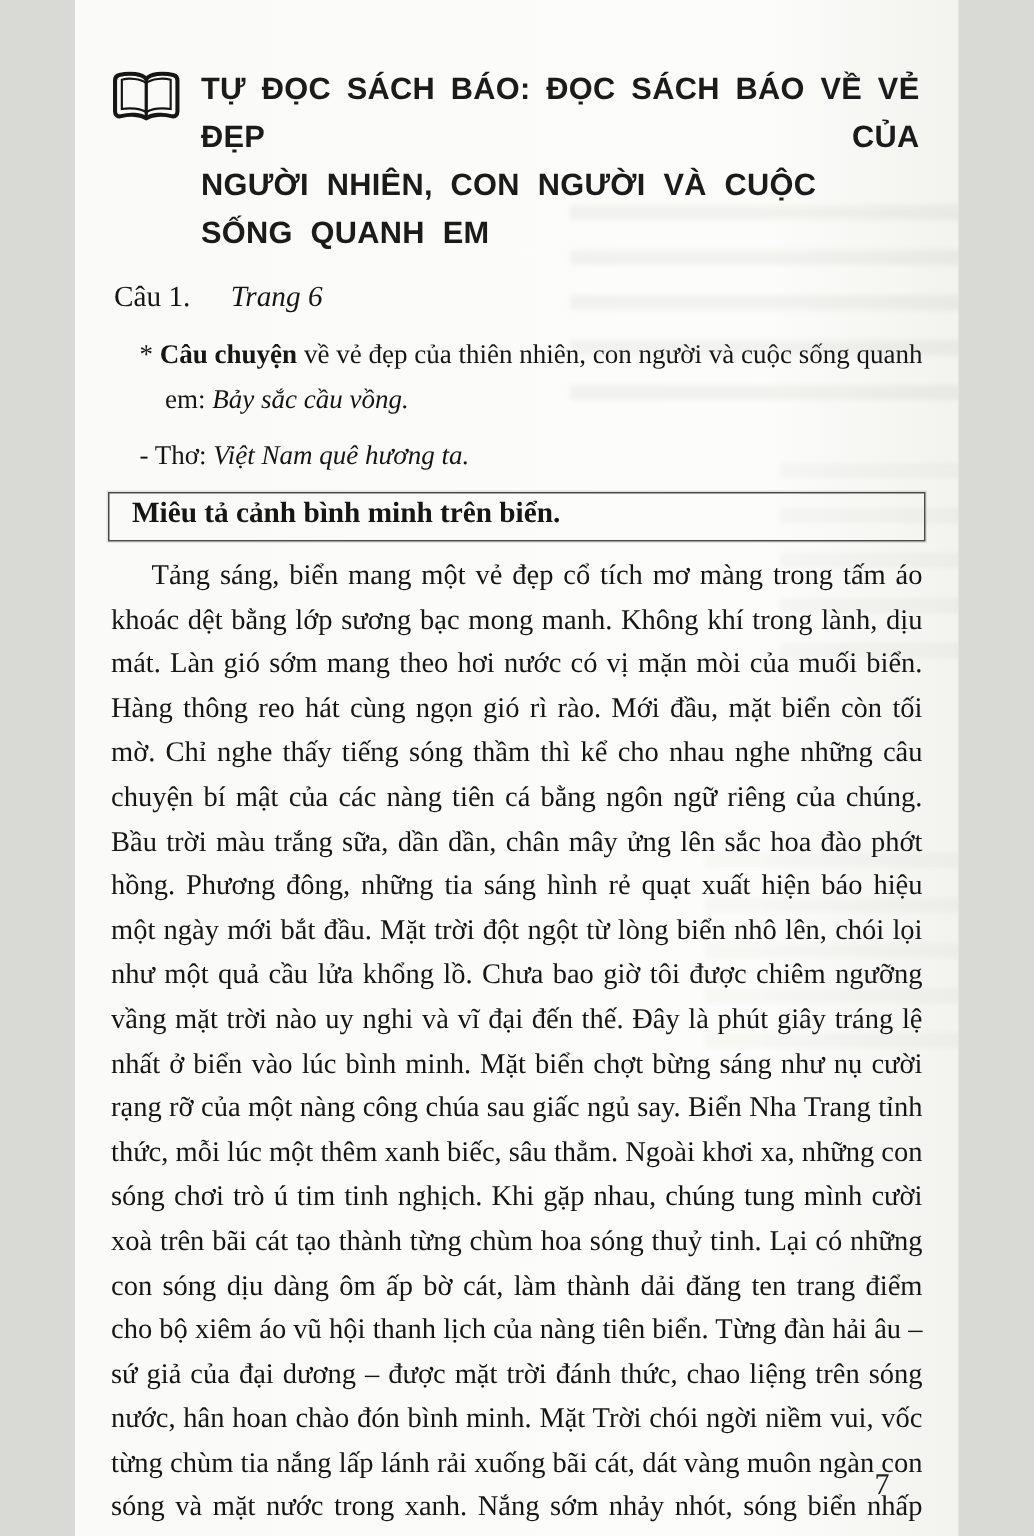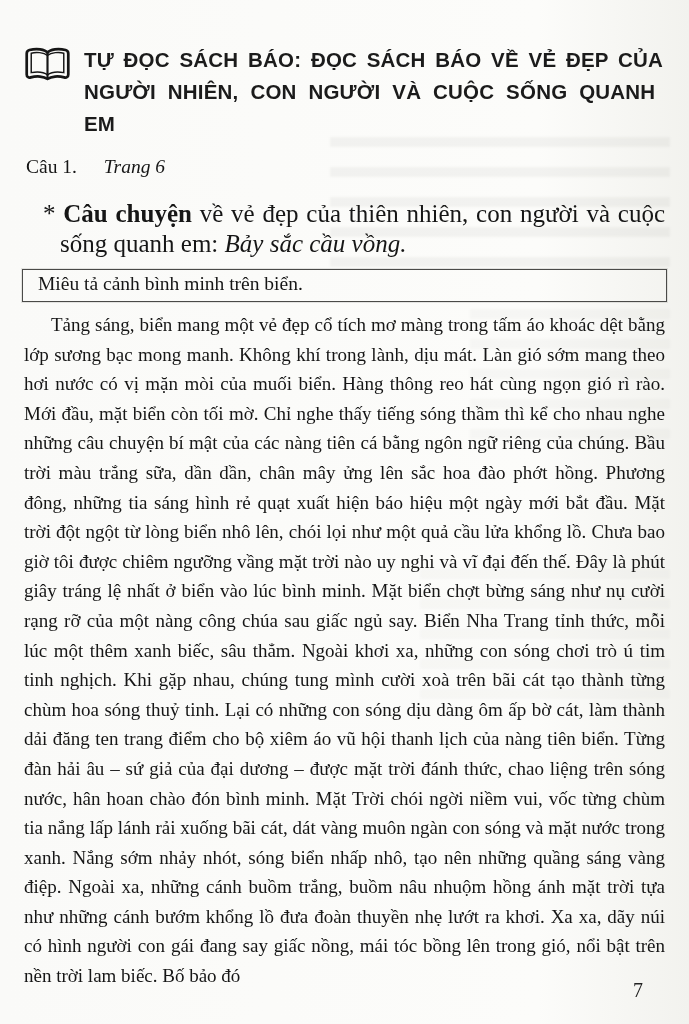--- a/index.html
+++ b/index.html
@@ -1,18 +1,18 @@
 <!DOCTYPE html>
 <html><head>
 <meta charset="utf-8">
 <style>
   html,body{margin:0;padding:0;background:#d9d9d6;}
   .page{
     position:relative;
-    width:689px;height:1024px;
+    width:589px;height:1024px;
     margin:0 auto;
     background:linear-gradient(90deg,#fafaf8 0%,#fcfcfa 78%,#f2f2ee 100%);
     overflow:hidden;
     color:#161616;
     box-sizing:border-box;
   }
   
   .header{
     display:flex;align-items:flex-start;gap:13px;
     padding:44px 26px 0 24px;
@@ -29,33 +29,33 @@
   .h-line2{word-spacing:6px;font-weight:600;}
   
   .question{
     margin:13px 24px 0 26px;
     font-family:"Liberation Serif",serif;
     font-size:19.5px;line-height:28px;
   }
   .q-label{font-weight:normal;}
   .q-ref{font-style:italic;margin-left:22px;}
   
-  .list{margin:18px 24px 0 24px;font-family:"Liberation Serif",serif;
-        font-size:25px;line-height:30px;}
+  .list{margin:8px 24px 0 24px;font-family:"Liberation Serif",serif;
+        font-size:18px;line-height:30px;}
   .li{padding-left:36px;text-indent:-17px;margin:7px 0;text-align:justify;}
   .li .bold{font-weight:bold;}
   .li .ital{font-style:italic;}
   
   .boxed{
     margin:10px 22px 0 22px;
     border:1.5px solid #4a4a48;
     box-shadow:0 0 0 1px rgba(120,120,115,.18);
     padding:3px 10px 6px 15px;
     font-family:"Liberation Serif",serif;
-    font-size:19.5px;font-weight:normal;
+    font-size:19.5px;font-weight:bold;
   }
   
   .essay{
     margin:8px 24px 0 24px;
     font-family:"Liberation Serif",serif;
     font-size:19px;line-height:29.6px;
     text-align:justify;
   }
   .essay p{margin:0 0 4px 0;text-indent:27px;}
   
@@ -107,20 +107,23 @@
   <div class="question">
     <span class="q-label">Câu 1.</span>
     <span class="q-ref">Trang 6</span>
   </div>
 
   <div class="list">
     <div class="li">
       <span>*</span>
       <span class="bold">Câu chuyện</span><span> về vẻ đẹp của thiên nhiên, con người và cuộc sống quanh em: </span><span class="ital">Bảy sắc cầu vồng.</span>
     </div>
+    <div class="li">
+      <span>-</span><span> Thơ: </span><span class="ital">Việt Nam quê hương ta.</span>
+    </div>
   </div>
 
   <div class="boxed">Miêu tả cảnh bình minh trên biển.</div>
 
   <div class="essay">
     <p>Tảng sáng, biển mang một vẻ đẹp cổ tích mơ màng trong tấm áo khoác dệt bằng lớp sương bạc mong manh. Không khí trong lành, dịu mát. Làn gió sớm mang theo hơi nước có vị mặn mòi của muối biển. Hàng thông reo hát cùng ngọn gió rì rào. Mới đầu, mặt biển còn tối mờ. Chỉ nghe thấy tiếng sóng thầm thì kể cho nhau nghe những câu chuyện bí mật của các nàng tiên cá bằng ngôn ngữ riêng của chúng. Bầu trời màu trắng sữa, dần dần, chân mây ửng lên sắc hoa đào phớt hồng. Phương đông, những tia sáng hình rẻ quạt xuất hiện báo hiệu một ngày mới bắt đầu. Mặt trời đột ngột từ lòng biển nhô lên, chói lọi như một quả cầu lửa khổng lồ. Chưa bao giờ tôi được chiêm ngưỡng vầng mặt trời nào uy nghi và vĩ đại đến thế. Đây là phút giây tráng lệ nhất ở biển vào lúc bình minh. Mặt biển chợt bừng sáng như nụ cười rạng rỡ của một nàng công chúa sau giấc ngủ say. Biển Nha Trang tỉnh thức, mỗi lúc một thêm xanh biếc, sâu thẳm. Ngoài khơi xa, những con sóng chơi trò ú tim tinh nghịch. Khi gặp nhau, chúng tung mình cười xoà trên bãi cát tạo thành từng chùm hoa sóng thuỷ tinh. Lại có những con sóng dịu dàng ôm ấp bờ cát, làm thành dải đăng ten trang điểm cho bộ xiêm áo vũ hội thanh lịch của nàng tiên biển. Từng đàn hải âu – sứ giả của đại dương – được mặt trời đánh thức, chao liệng trên sóng nước, hân hoan chào đón bình minh. Mặt Trời chói ngời niềm vui, vốc từng chùm tia nắng lấp lánh rải xuống bãi cát, dát vàng muôn ngàn con sóng và mặt nước trong xanh. Nắng sớm nhảy nhót, sóng biển nhấp nhô, tạo nên những quầng sáng vàng điệp. Ngoài xa, những cánh buồm trắng, buồm nâu nhuộm hồng ánh mặt trời tựa như những cánh bướm khổng lồ đưa đoàn thuyền nhẹ lướt ra khơi. Xa xa, dãy núi có hình người con gái đang say giấc nồng, mái tóc bồng lên trong gió, nổi bật trên nền trời lam biếc. Bố bảo đó</p>
   </div>
 
   <div class="page-number">7</div>
 

